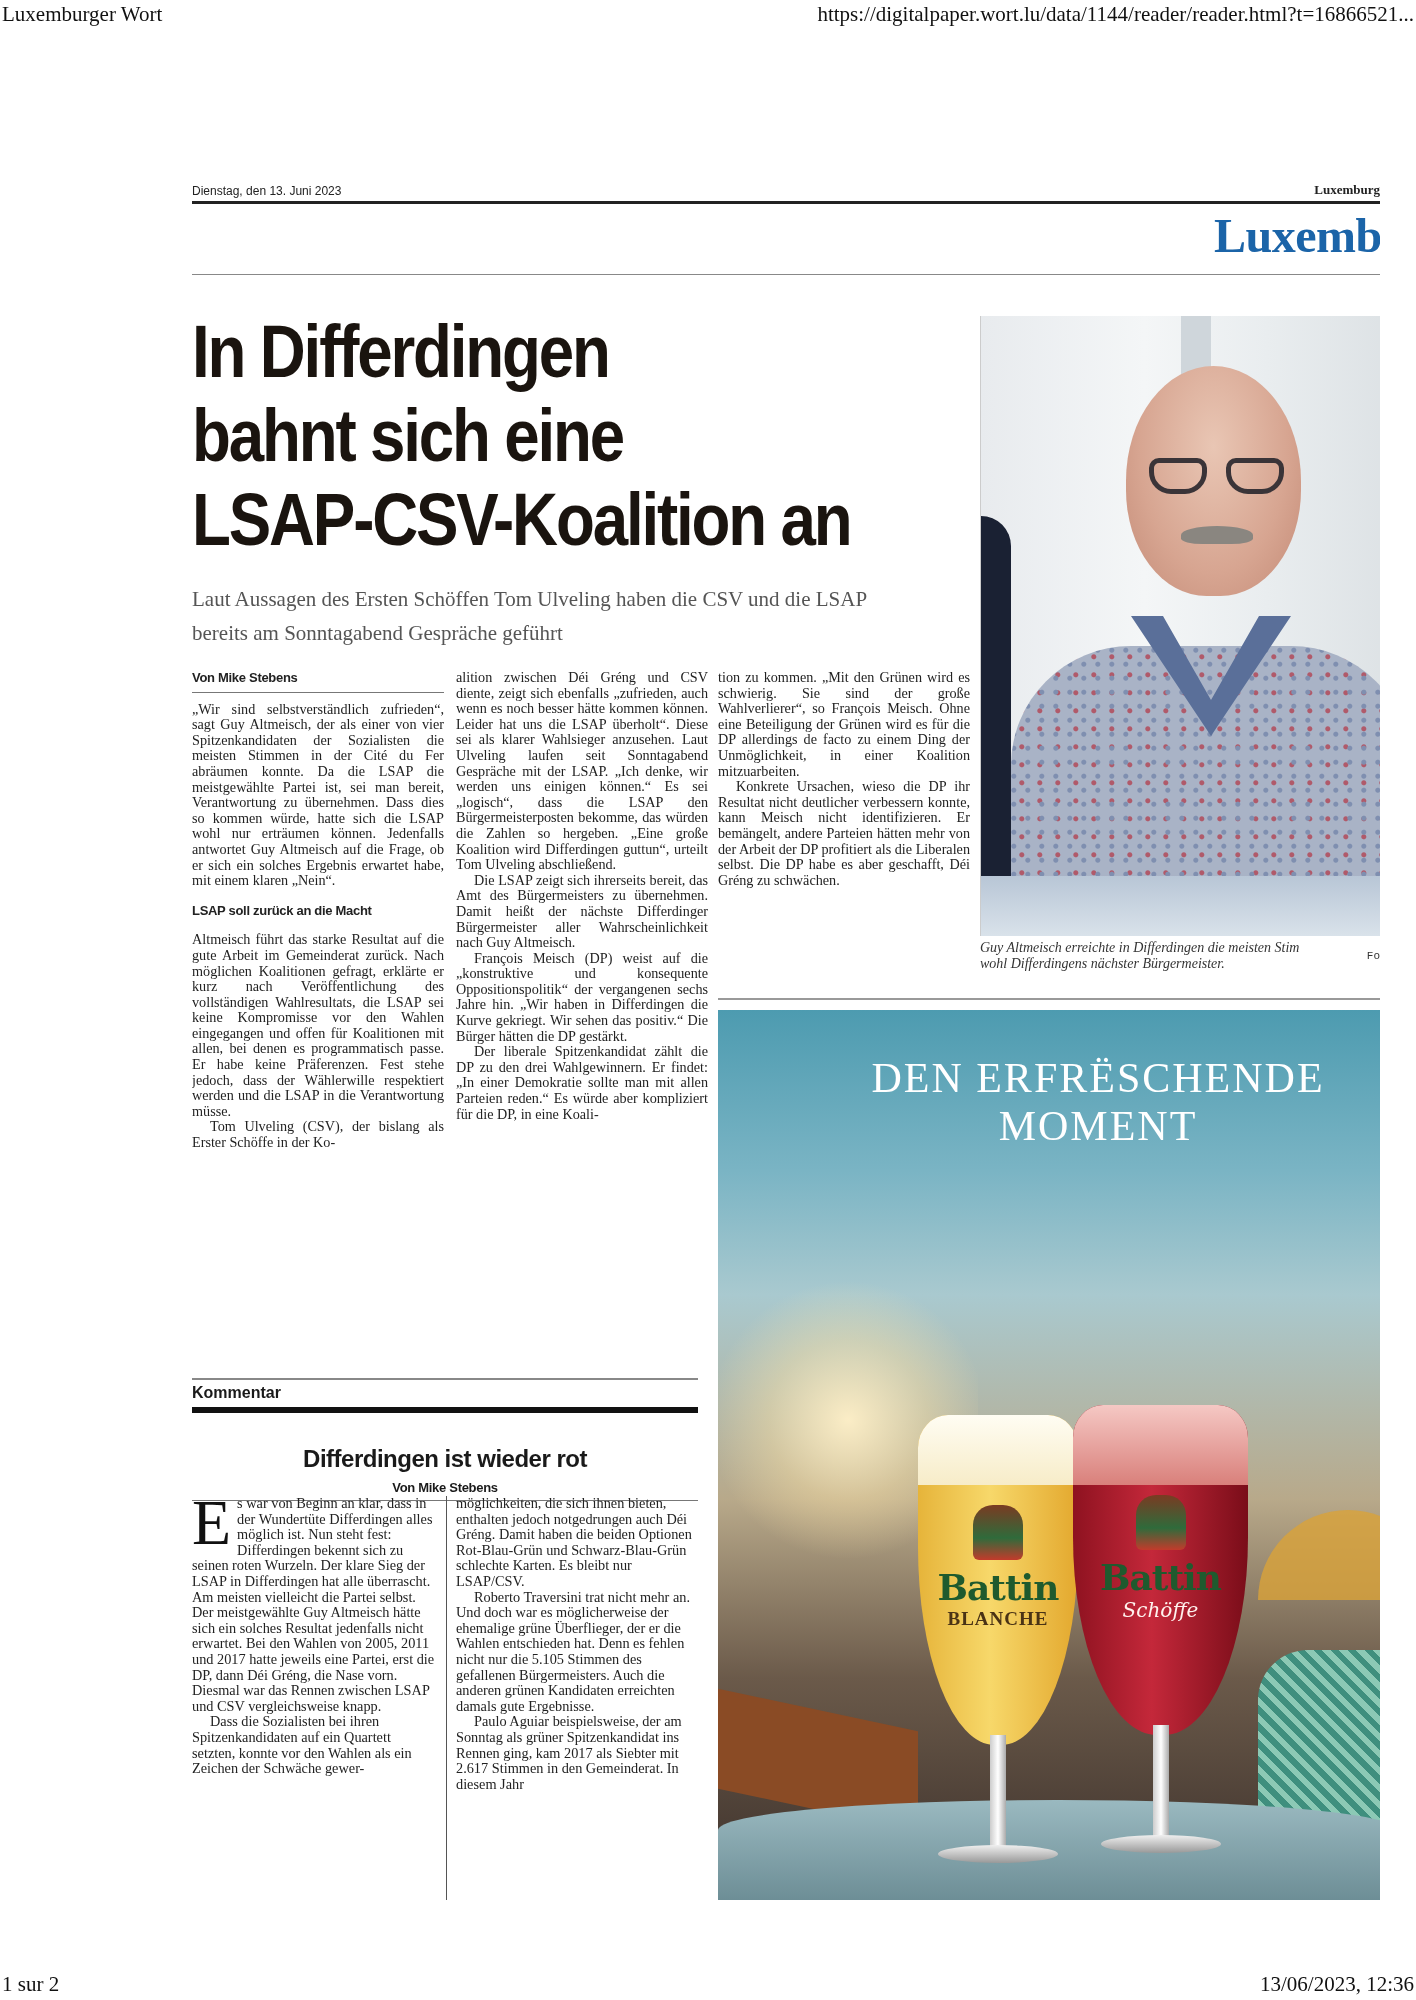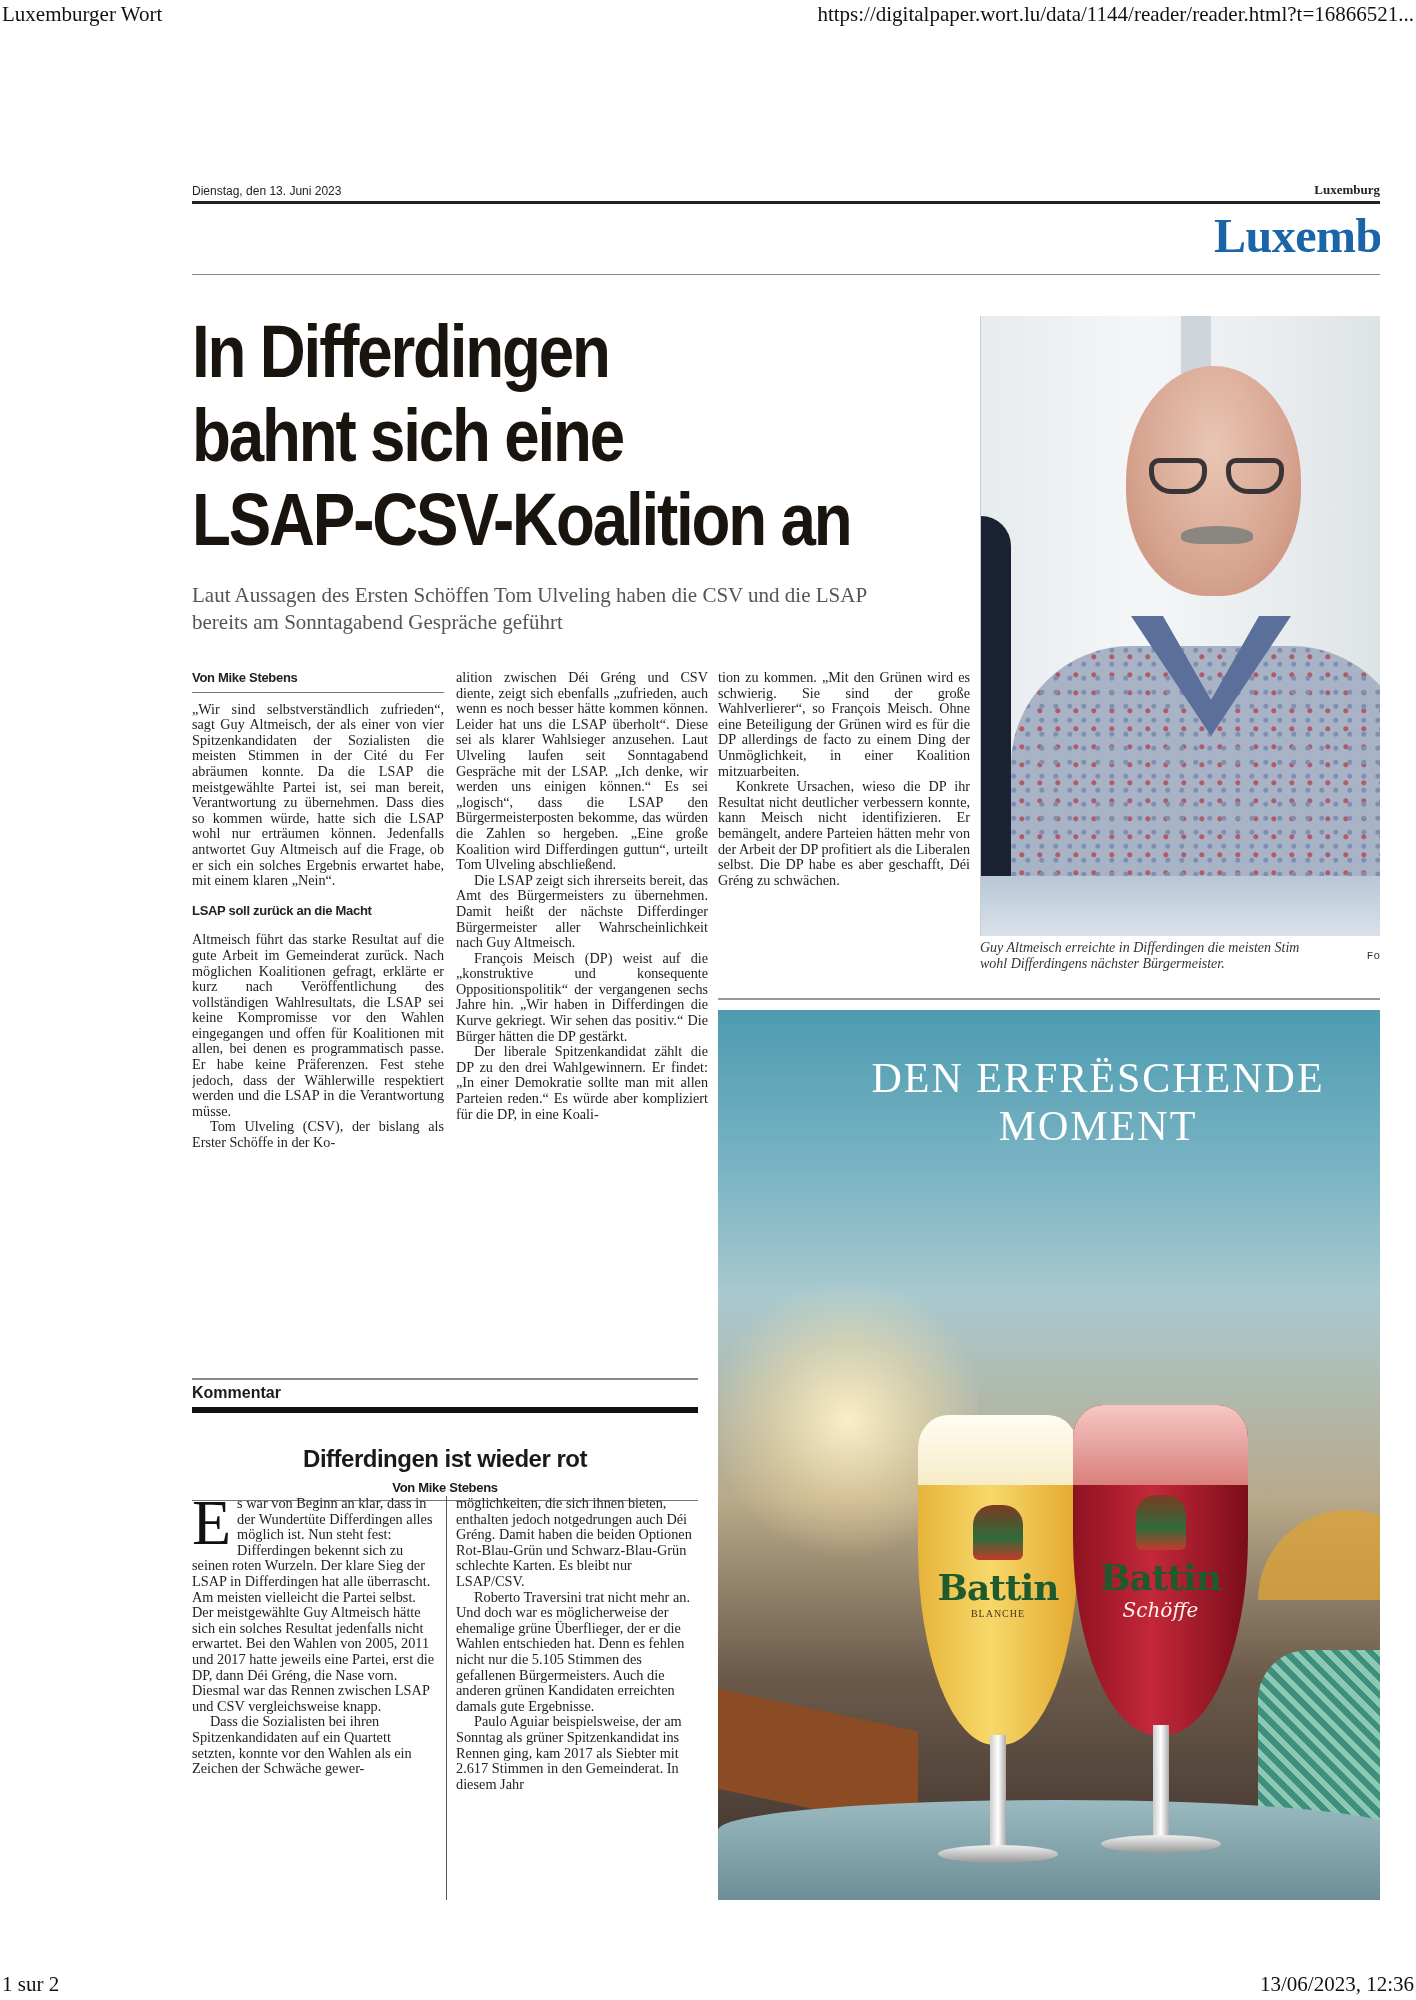--- a/index.html
+++ b/index.html
@@ -19,21 +19,21 @@
     font-family: "Liberation Sans", sans-serif; font-size: 12px; color: #222; }
   .page-meta .date { position: absolute; left: 0; top: 4px; font-size: 12px; }
   .page-meta .mast-small { position: absolute; right: 0; top: 2px; font-family: "Liberation Serif", serif; font-weight: bold; font-size: 13px; }
   .masthead { position: absolute; right: -14px; top: 28px; font-family: "Liberation Serif", serif; font-size: 48px;
     font-weight: bold; color: #1b64a8; letter-spacing: -0.5px; white-space: nowrap; overflow: hidden; width: 180px; }
   .head-rule { position: absolute; left: 0; top: 94px; width: 1188px; height: 1px; background: #888; }
 
   .headline { position: absolute; left: 0; top: 130px; width: 720px; font-family: "Liberation Sans", sans-serif;
     font-weight: bold; font-size: 74px; line-height: 84px; letter-spacing: -2.5px; color: #1a140f; transform: scaleX(0.86); transform-origin: left top; width: 840px; }
   .subhead { position: absolute; left: 0; top: 402px; width: 720px; font-family: "Liberation Serif", serif;
-    font-size: 21px; line-height: 27px; color: #555; }
+    font-size: 21px; line-height: 34px; color: #555; }
 
   .col { position: absolute; font-family: "Liberation Serif", serif; font-size: 14.2px; line-height: 15.6px; text-align: justify; color: #222; hyphens: manual; }
   .col p { text-indent: 0; }
   .col p.ind { text-indent: 18px; }
   .byline { font-family: "Liberation Sans", sans-serif; font-weight: bold; font-size: 13px; padding-bottom: 6px; border-bottom: 1px solid #777; margin-bottom: 9px; letter-spacing: -0.3px; }
   .subtitle { font-family: "Liberation Sans", sans-serif; font-weight: bold; font-size: 13px; margin: 14px 0 14px; letter-spacing: -0.3px; }
 
   .photo { position: absolute; left: 788px; top: 136px; width: 410px; height: 620px; overflow: hidden; border-left: 1px solid #ccc; }
   .photo .bg { position: absolute; inset: 0; background: linear-gradient(90deg, #e8ebee 0%, #f4f6f7 40%, #e9edef 70%, #dde2e5 100%); }
   .photo .pillar { position: absolute; left: 200px; top: 0; width: 30px; height: 200px; background: #cfd6db; }
@@ -66,21 +66,21 @@
   .glass .foot { position: absolute; left: 50%; top: 430px; width: 120px; margin-left: -60px; height: 18px; border-radius: 50%; background: linear-gradient(#f0f0f0, #999); }
   .glass-blanche { left: 200px; top: 405px; width: 160px; height: 460px; }
   .glass-blanche .bowl { background: linear-gradient(90deg, #e6b43a, #f7d86a 45%, #e3a82e); }
   .glass-blanche .foam { background: linear-gradient(#fffdf3, #f7ecc8); }
   .glass-fruitee { left: 355px; top: 395px; width: 175px; height: 470px; }
   .glass-fruitee .bowl { background: linear-gradient(90deg, #8e1220, #c4283a 45%, #7a0d19); }
   .glass-fruitee .foam { background: linear-gradient(#f5c8c4, #d9807b); height: 80px; }
   .label { position: absolute; left: 0; width: 100%; text-align: center; }
   .label .crest { display: inline-block; width: 50px; height: 55px; margin-top: 90px; border-radius: 20px 20px 6px 6px; background: linear-gradient(#7a3b22, #2f6b3b 60%, #c23b2b); }
   .label .brand { display: block; font-family: "DejaVu Serif", serif; font-weight: bold; font-size: 36px; color: #1f5a2e; margin-top: 2px; letter-spacing: -1px; }
-  .label .variant { display: block; font-family: "Liberation Serif", serif; font-size: 10px; font-weight: normal; color: #4a3315; letter-spacing: 1px; }
+  .label .variant { display: block; font-family: "Liberation Serif", serif; font-size: 19px; font-weight: bold; color: #4a3315; letter-spacing: 1px; }
   .glass-fruitee .label .variant { font-family: "DejaVu Serif", serif; font-style: italic; font-size: 20px; color: #fff2ee; font-weight: normal; letter-spacing: 0; }
 
   .kommentar { position: absolute; left: 0; top: 1198px; width: 506px; }
   .kommentar .topline { height: 2px; background: #888; }
   .kommentar .kicker { text-align: left; font-family: "Liberation Sans", sans-serif; font-weight: bold; font-size: 16px; padding: 4px 0 5px; }
   .kommentar .thick { height: 6px; background: #111; }
   .kommentar .ktitle { text-align: center; font-family: "Liberation Sans", sans-serif; font-weight: bold; font-size: 24px; margin-top: 32px; letter-spacing: -0.5px; }
   .kommentar .kbyline { text-align: center; font-family: "Liberation Sans", sans-serif; font-weight: bold; font-size: 13px; margin-top: 7px; letter-spacing: -0.3px; }
   .kommentar .bottomline { height: 1px; background: #777; margin-top: 5px; }
   .kcol { position: absolute; top: 1316px; font-family: "Liberation Serif", serif; font-size: 14.3px; line-height: 15.6px; color: #222; }

